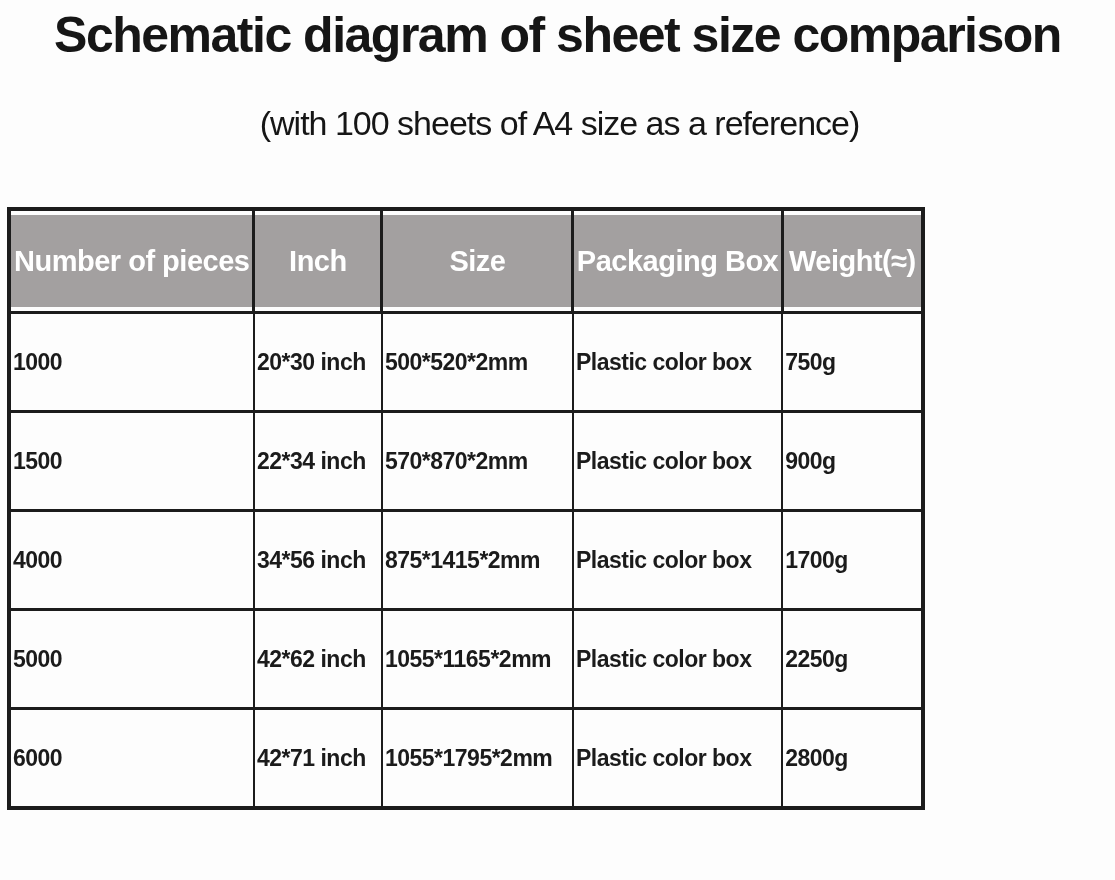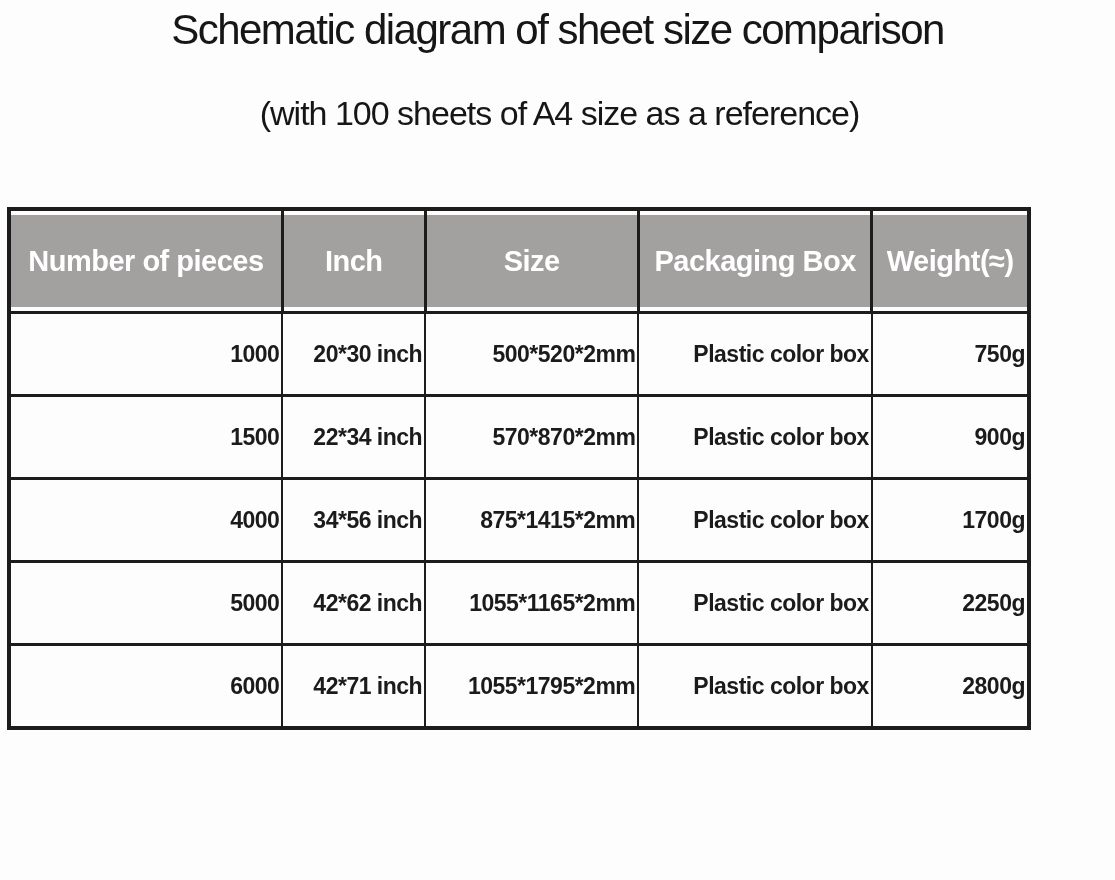--- a/index.html
+++ b/index.html
@@ -11,38 +11,38 @@
     height: 880px;
     position: relative;
     background: #fdfdfd;
     font-family: "Liberation Sans", sans-serif;
     color: #1b1b1b;
     overflow: hidden;
   }
   .page-title {
     margin: 6px 0 1px 0;
     text-align: center;
-    font-size: 42px;
-    font-weight: 400;
+    font-size: 50px;
+    font-weight: 700;
     letter-spacing: -1.5px;
     color: #161616;
   }
   .page-subtitle {
     margin: 40px 0 0 4px;
     text-align: center;
     font-size: 34px;
     font-weight: 500;
     letter-spacing: -1px;
     color: #161616;
   }
   table.sheet-table {
     position: absolute;
     left: 7px;
     top: 207px;
-    width: 1024px;
+    width: 918px;
     border-collapse: collapse;
     table-layout: fixed;
     border: 4px solid #1c1c1c;
     background: #fdfdfd;
   }
   table.sheet-table th {
     height: 100px;
     background: #a3a0a0;
     color: #ffffff;
     font-size: 29px;
@@ -52,28 +52,28 @@
     vertical-align: middle;
     border: 3px solid #1c1c1c;
     box-shadow: inset 0 4px 0 #fdfdfd, inset 0 -4px 0 #fdfdfd;
     padding: 0 2px;
   }
   table.sheet-table td {
     height: 72px;
     font-size: 23px;
     font-weight: bold;
     letter-spacing: -0.5px;
-    text-align: right;
+    text-align: left;
     vertical-align: middle;
     color: #1b1b1b;
     border-left: 2px solid #1c1c1c;
     border-right: 2px solid #1c1c1c;
     border-top: 3px solid #1c1c1c;
     border-bottom: 3px solid #1c1c1c;
-    padding: 4px 2px;
+    padding: 12px 2px;
     background: #fdfdfd;
   }
 </style>
 </head>
 <body>
 
 <div>
 
   <h1 class="page-title">Schematic diagram of sheet size comparison</h1>
   <h2 class="page-subtitle">(with 100 sheets of A4 size as a reference)</h2>

